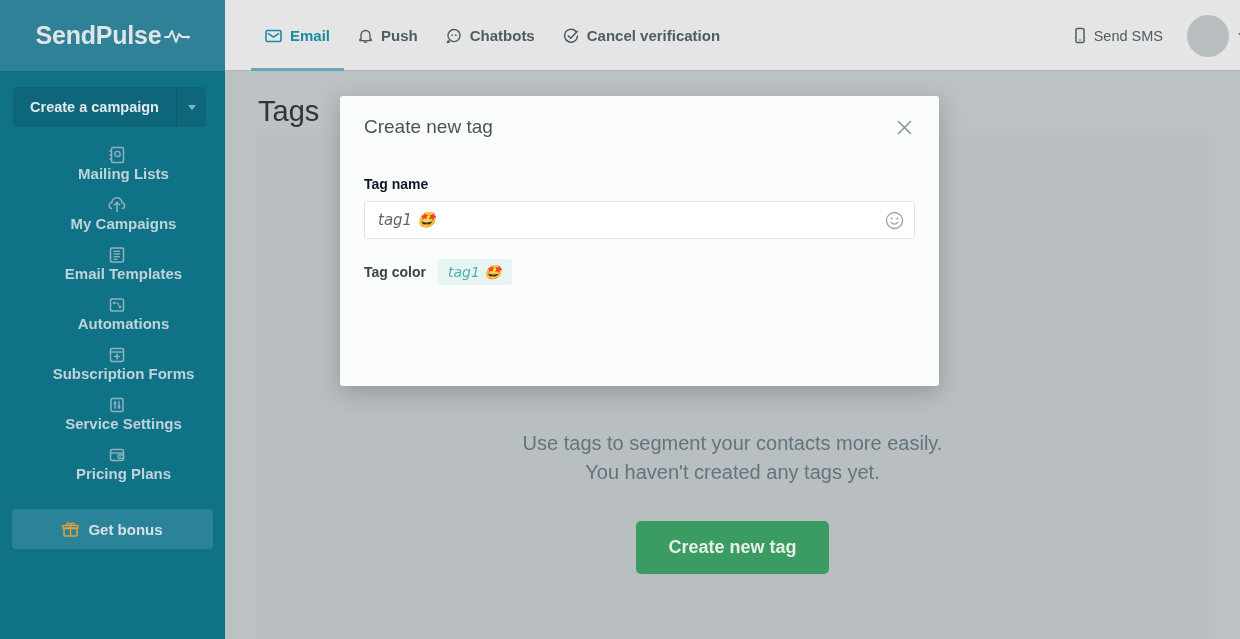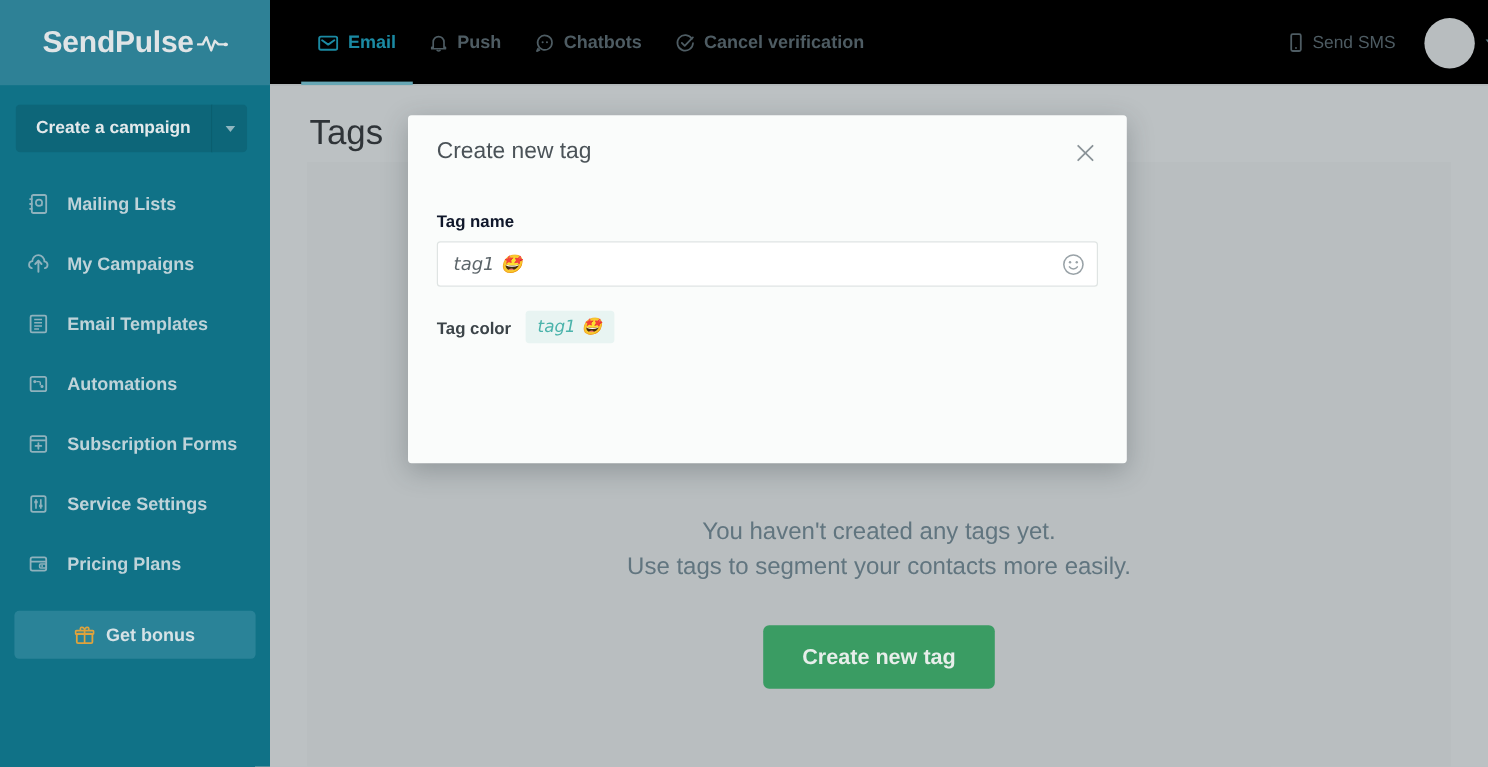--- a/index.html
+++ b/index.html
@@ -48,42 +48,42 @@
     width: 0; height: 0;
     border-left: 4.5px solid transparent;
     border-right: 4.5px solid transparent;
     border-top: 5px solid #8fb6c0;
   }
 
   .nav { margin-top: 18px; }
   .nav-item {
     height: 50px; display: flex; align-items: center;
     padding-left: 22px; cursor: pointer; color: #bfd3d9;
-    font-size: 15px; font-weight: 700;
+    font-size: 15px; font-weight: 700; flex-direction: column;
   }
   .nav-ico {
     width: 20px; height: 20px; margin-right: 14px;
     display: flex; align-items: center; justify-content: center;
     flex: 0 0 20px;
   }
   .nav-ico svg { display: block; }
 
   .bonus-wrap { padding: 14px 12px 0 12px; }
   .bonus {
     height: 40px; background: #2a8398; border-radius: 4px;
     display: flex; align-items: center; justify-content: center;
     color: #d6e2e6; font-size: 15px; font-weight: 700; cursor: pointer;
   }
   .bonus .gift { margin-right: 9px; display: inline-flex; }
 
   
   .header {
     position: absolute; left: 225px; top: 0;
     width: 1015px; height: 71px;
-    background: #000000;
+    background: #e5e5e5;
     display: flex; align-items: flex-start;
     border-bottom: 1px solid #b1b7b9;
   }
   .tabs { display: flex; height: 71px; padding-left: 26px; }
   .tab {
     display: flex; align-items: center; height: 71px;
     padding: 0 14px; cursor: pointer;
     color: #4e5c63; font-size: 15px; font-weight: 700;
     position: relative;
   }
@@ -416,22 +416,22 @@
             <line x1="126" y1="34" x2="142" y2="34" stroke-width="2.6"></line>
             <line x1="126" y1="42" x2="142" y2="42" stroke-width="2.6"></line>
           </g>
           <g stroke="#7aaebf" stroke-width="3" stroke-linecap="round">
             <line x1="156" y1="53" x2="180" y2="53"></line>
             <line x1="162" y1="63" x2="184" y2="63"></line>
             <line x1="152" y1="73" x2="170" y2="73"></line>
           </g>
         </svg>
       </div>
+      <div class="empty-line">Use tags to segment your contacts more easily.</div>
       <div class="empty-line">You haven't created any tags yet.</div>
-      <div class="empty-line">Use tags to segment your contacts more easily.</div>
       <button class="primary-btn">Create new tag</button>
     </section>
   </main>
 
   <div class="modal">
     <div class="modal-head">
       <div class="modal-title">Create new tag</div>
       <div class="modal-close">
         <svg width="15" height="15" viewBox="0 0 15 15">
             <line x1="1.5" y1="1.5" x2="13.5" y2="13.5" stroke="#8b9499" stroke-width="1.5" stroke-linecap="round"></line>

